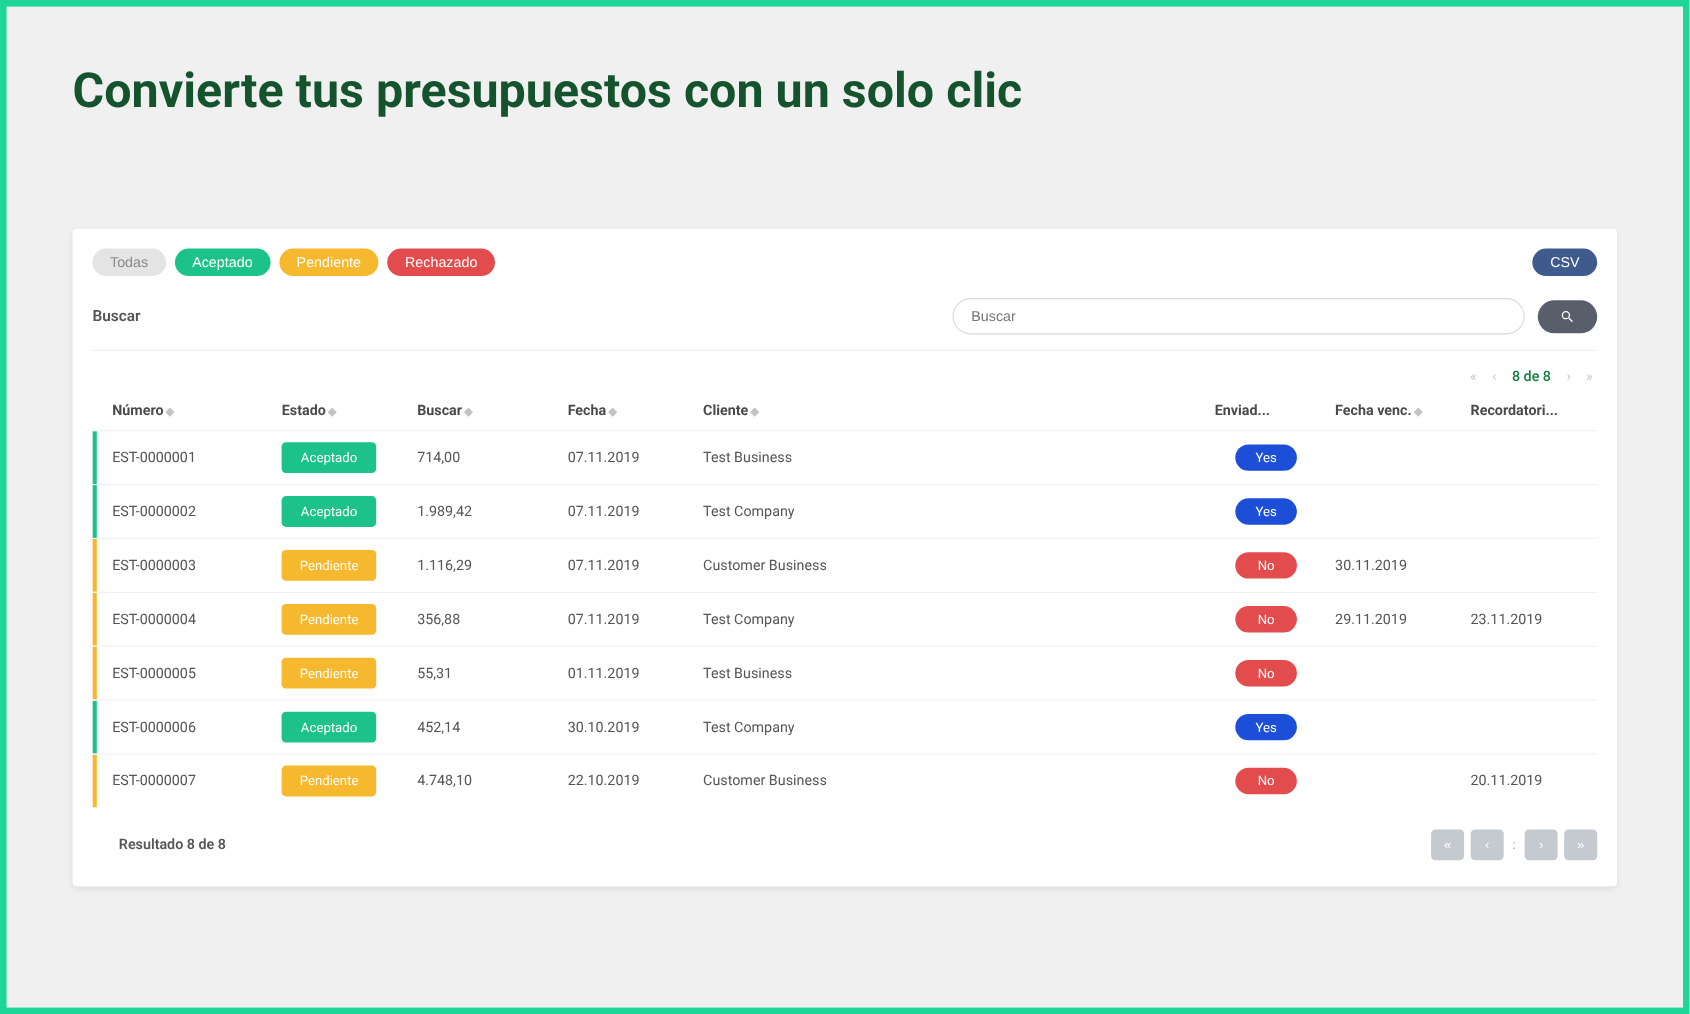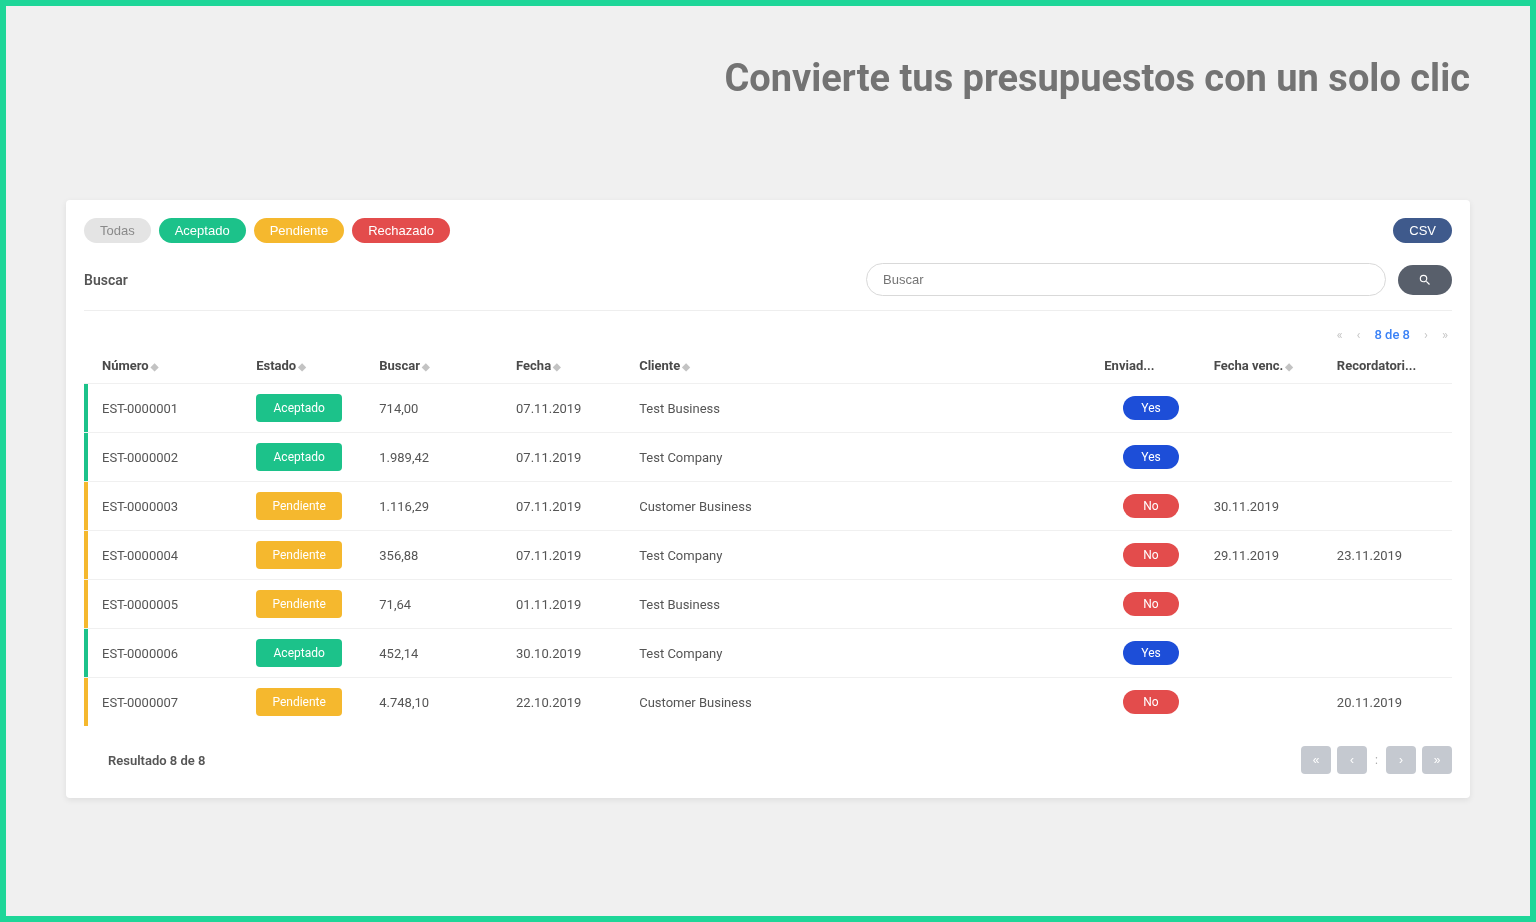--- a/index.html
+++ b/index.html
@@ -11,23 +11,23 @@
     height: 922px;
     position: relative;
     overflow: hidden;
   }
   .page {
     width: 100%;
     height: 100%;
     padding: 40px 60px;
   }
   .hero {
-    text-align: right;
-    color: #737373;
-    font-size: 38px;
+    text-align: left;
+    color: #14532d;
+    font-size: 44px;
     font-weight: 700;
     margin-bottom: 100px;
     margin-top: 10px;
   }
   .card {
     background: #fff;
     border-radius: 4px;
     box-shadow: 0 2px 6px rgba(0,0,0,0.08);
     padding: 18px 18px 24px 18px;
   }
@@ -90,21 +90,21 @@
   .topnav-row {
     display: flex;
     justify-content: flex-end;
     align-items: center;
     gap: 14px;
     font-size: 13px;
     color: #777;
     padding: 6px 4px;
   }
   .nav-chev { color: #c7c7c7; font-size: 13px; cursor: pointer; }
-  .nav-current { color: #3b82f6; font-weight: 500; }
+  .nav-current { color: #15803d; font-weight: 500; }
 
   table.data {
     width: 100%;
     border-collapse: collapse;
     table-layout: fixed;
   }
   table.data th {
     text-align: left;
     font-size: 13px;
     color: #4a4a4a;
@@ -280,21 +280,21 @@
             <td class="col-total">356,88</td>
             <td class="col-date">07.11.2019</td>
             <td class="col-client">Test Company</td>
             <td class="col-sent"><span class="yn-pill red">No</span></td>
             <td class="col-due">29.11.2019</td>
             <td class="col-rem">23.11.2019</td>
           </tr>
           <tr class="row">
             <td class="col-num"><span class="rowbar amber"></span><span>EST-0000005</span></td>
             <td class="col-status"><span class="status-pill amber">Pendiente</span></td>
-            <td class="col-total">71,64</td>
+            <td class="col-total">55,31</td>
             <td class="col-date">01.11.2019</td>
             <td class="col-client">Test Business</td>
             <td class="col-sent"><span class="yn-pill red">No</span></td>
             <td class="col-due"></td>
             <td class="col-rem"></td>
           </tr>
           <tr class="row">
             <td class="col-num"><span class="rowbar green"></span><span>EST-0000006</span></td>
             <td class="col-status"><span class="status-pill green">Aceptado</span></td>
             <td class="col-total">452,14</td>

